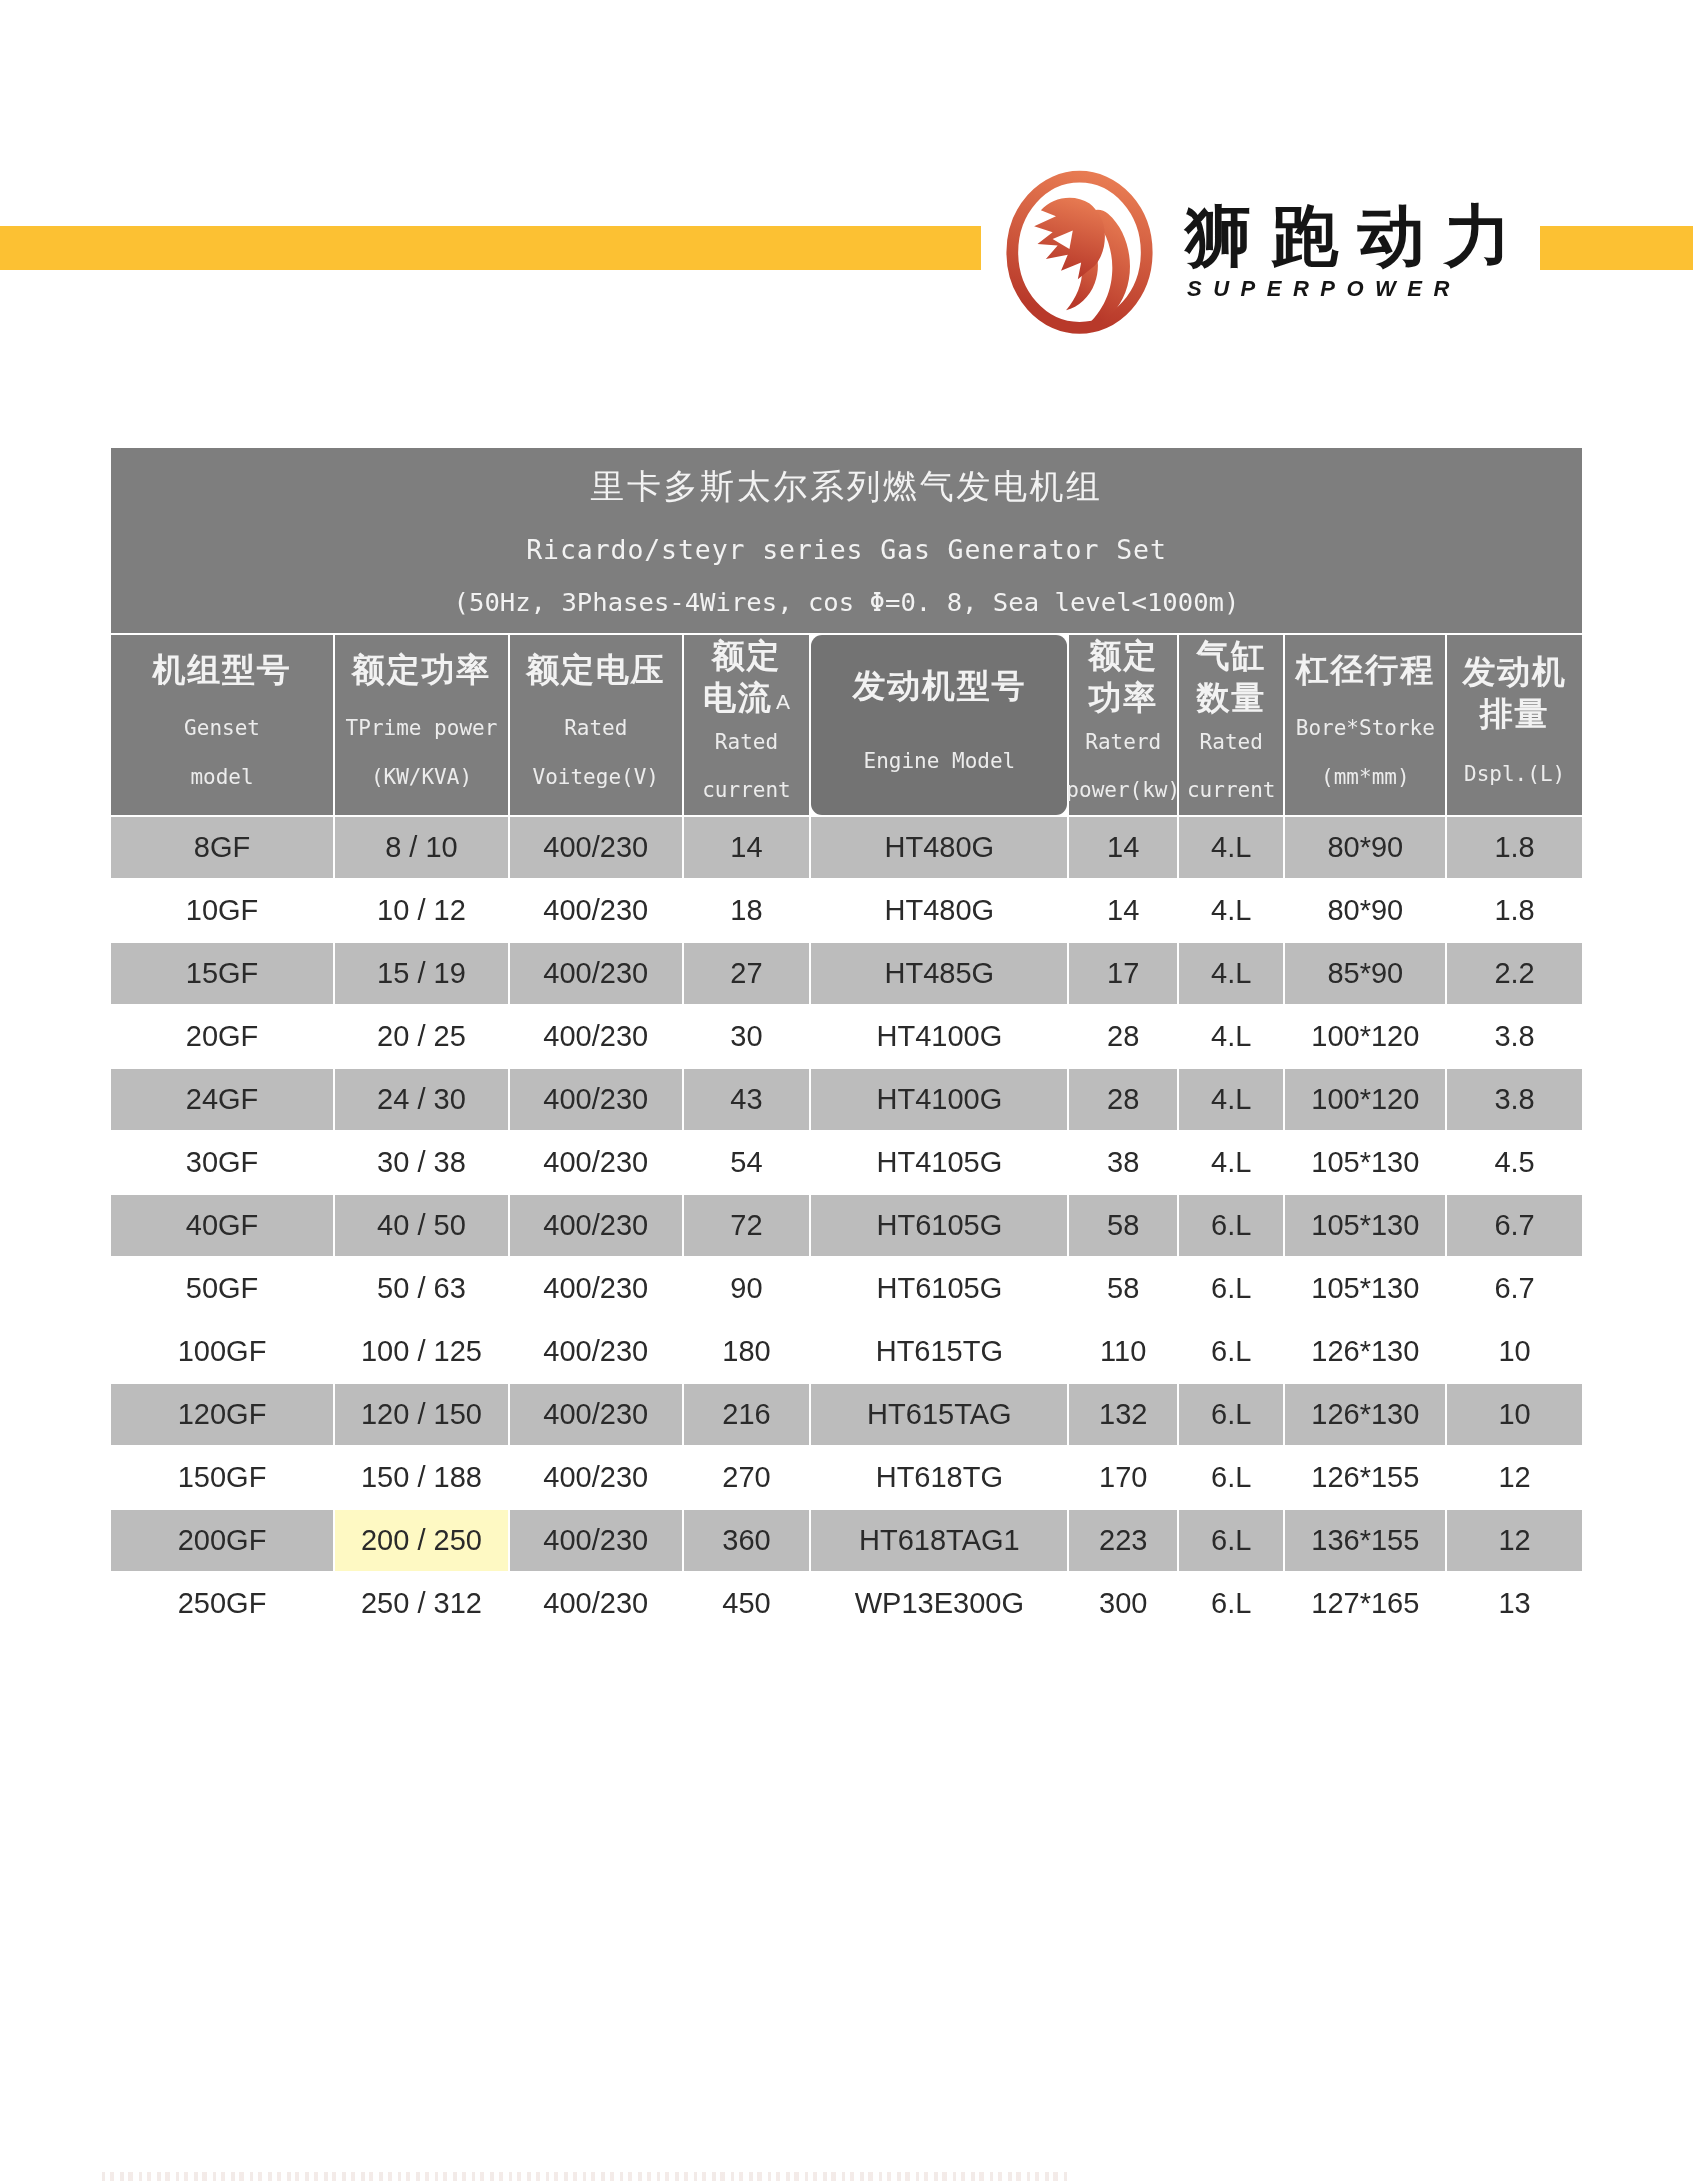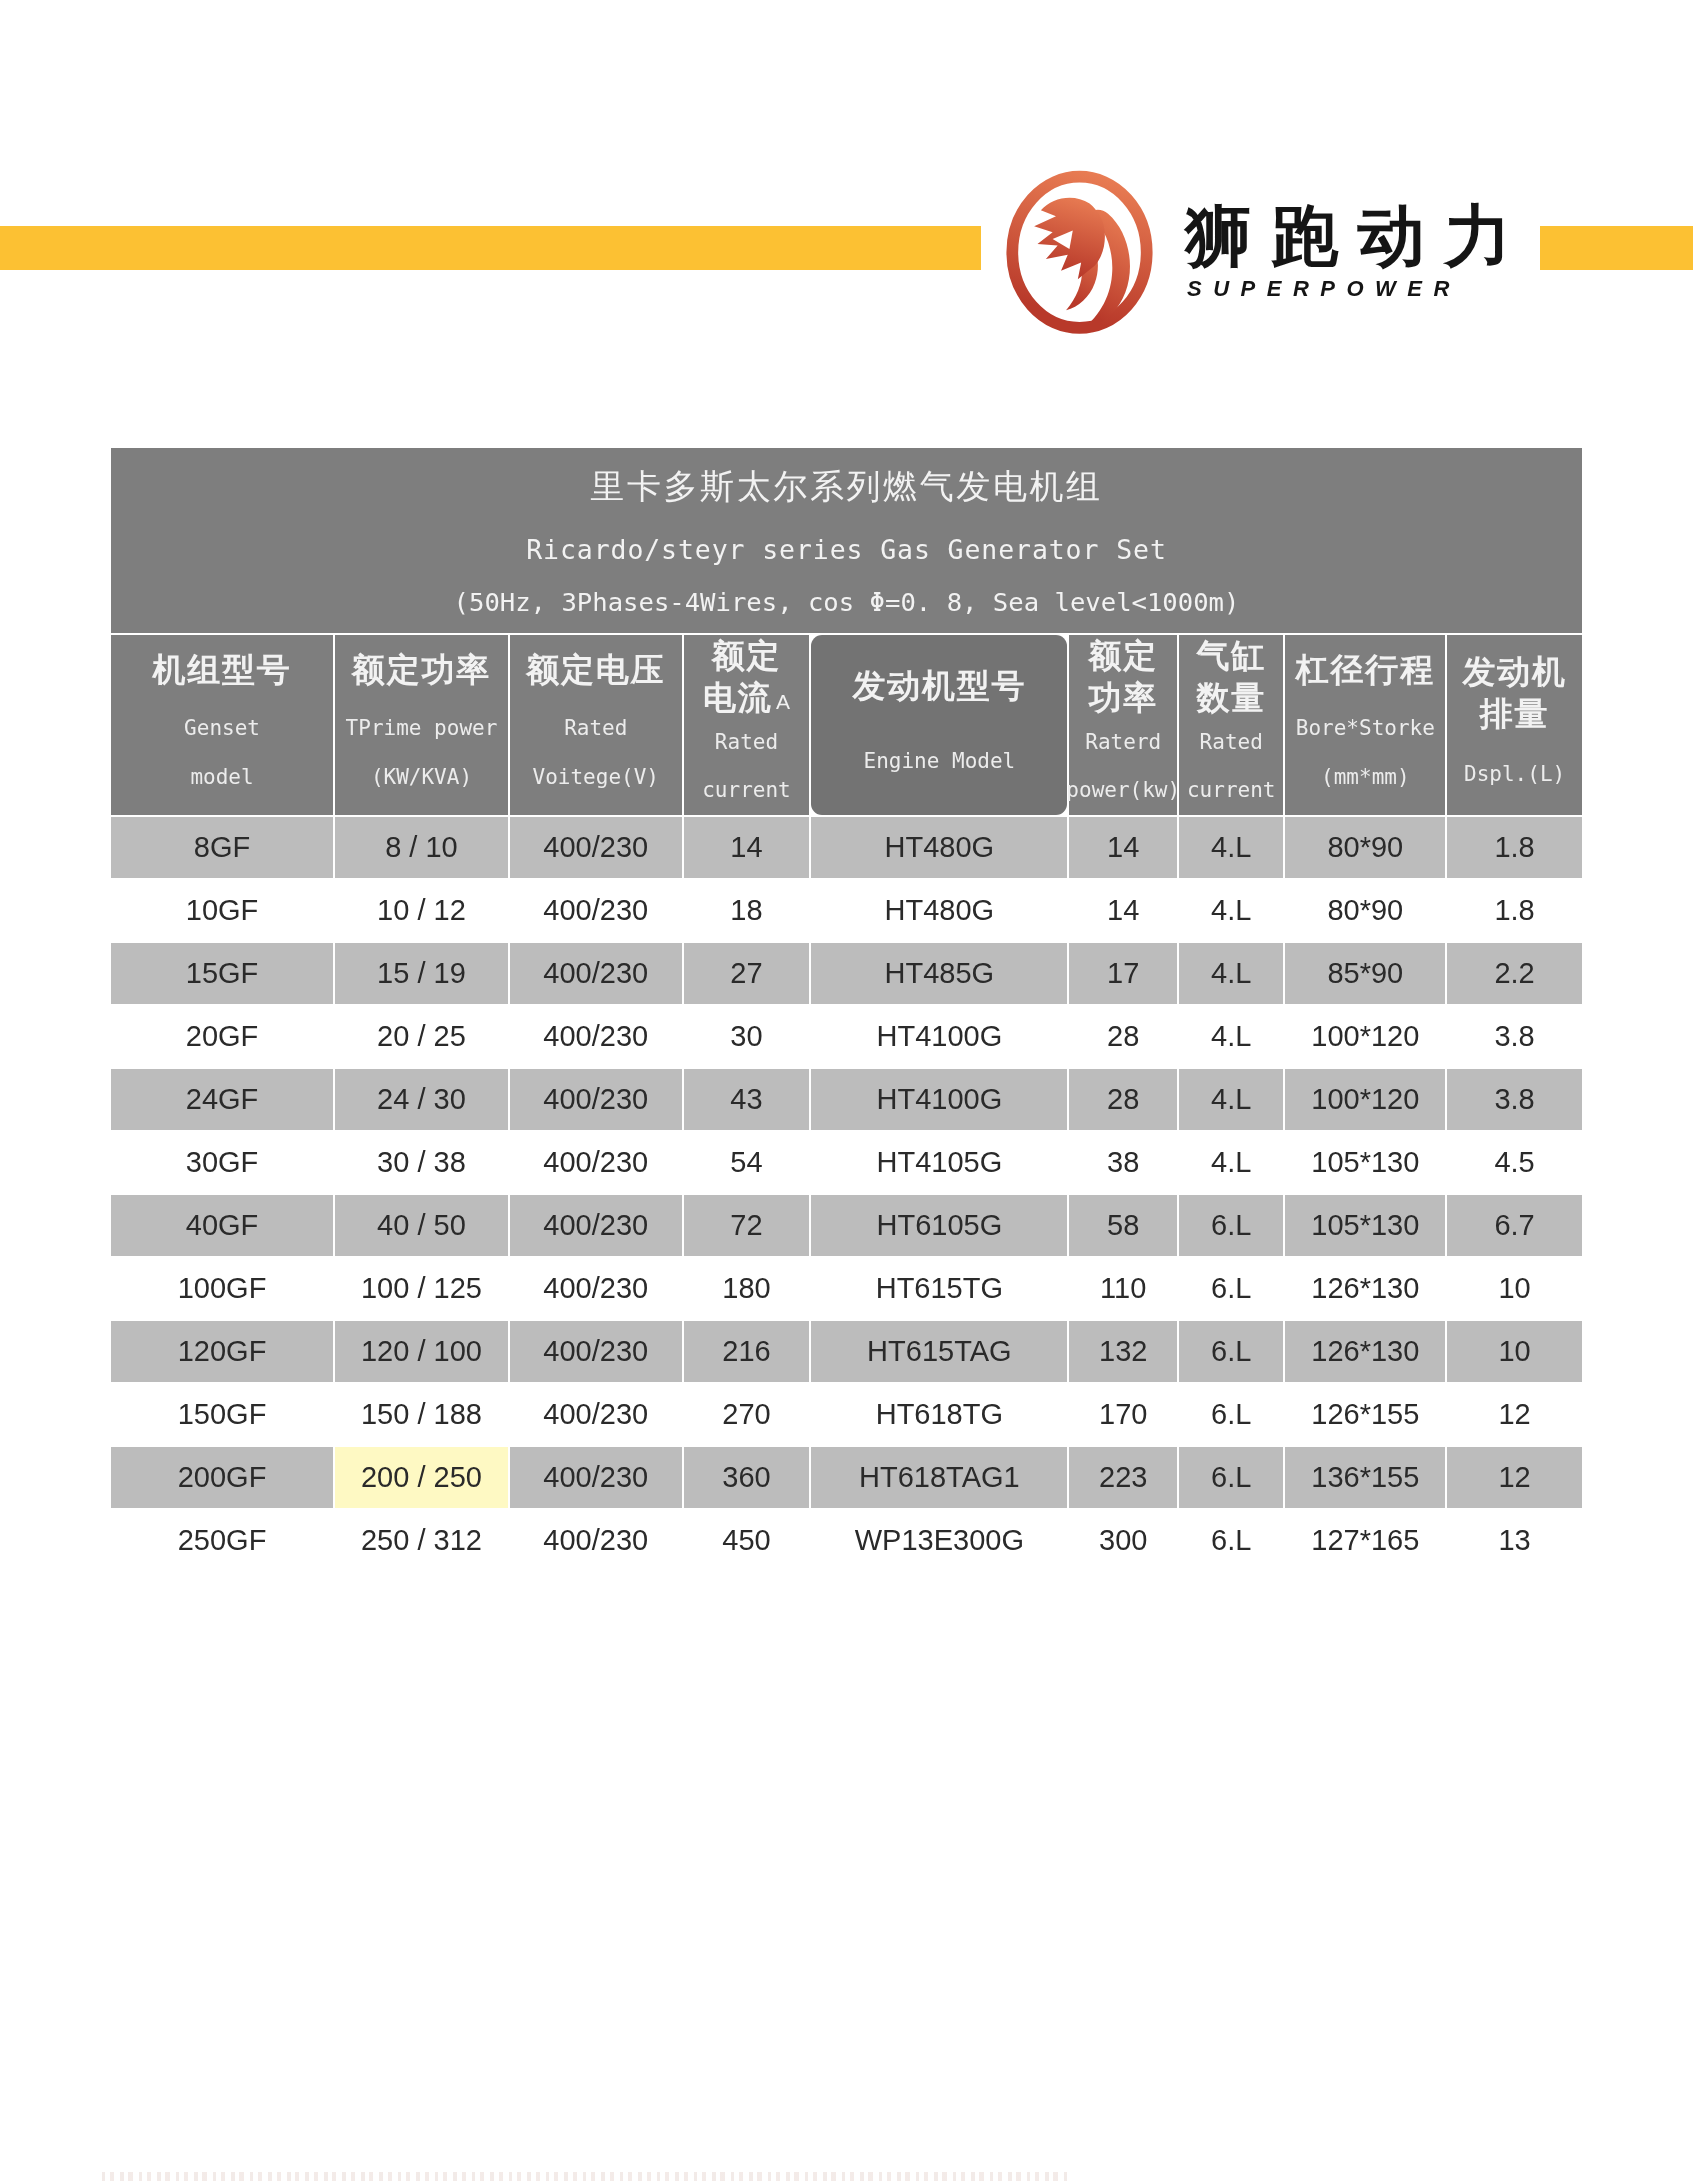--- a/index.html
+++ b/index.html
@@ -272,33 +272,44 @@
           <td style="background: rgb(188, 188, 188); color: rgb(42, 42, 42);">40 / 50</td>
           <td style="background: rgb(188, 188, 188); color: rgb(42, 42, 42);">400/230</td>
           <td style="background: rgb(188, 188, 188); color: rgb(42, 42, 42);">72</td>
           <td style="background: rgb(188, 188, 188); color: rgb(42, 42, 42);">HT6105G</td>
           <td style="background: rgb(188, 188, 188); color: rgb(42, 42, 42);">58</td>
           <td style="background: rgb(188, 188, 188); color: rgb(42, 42, 42);">6.L</td>
           <td style="background: rgb(188, 188, 188); color: rgb(42, 42, 42);">105*130</td>
           <td style="background: rgb(188, 188, 188); color: rgb(42, 42, 42);">6.7</td>
         </tr>
         <tr>
+          <td style="background: rgb(255, 255, 255); color: rgb(42, 42, 42);">50GF</td>
+          <td style="background: rgb(255, 255, 255); color: rgb(42, 42, 42);">50 / 63</td>
+          <td style="background: rgb(255, 255, 255); color: rgb(42, 42, 42);">400/230</td>
+          <td style="background: rgb(255, 255, 255); color: rgb(42, 42, 42);">90</td>
+          <td style="background: rgb(255, 255, 255); color: rgb(42, 42, 42);">HT6105G</td>
+          <td style="background: rgb(255, 255, 255); color: rgb(42, 42, 42);">58</td>
+          <td style="background: rgb(255, 255, 255); color: rgb(42, 42, 42);">6.L</td>
+          <td style="background: rgb(255, 255, 255); color: rgb(42, 42, 42);">105*130</td>
+          <td style="background: rgb(255, 255, 255); color: rgb(42, 42, 42);">6.7</td>
+        </tr>
+        <tr>
           <td style="background: rgb(255, 255, 255); color: rgb(42, 42, 42);">100GF</td>
           <td style="background: rgb(255, 255, 255); color: rgb(42, 42, 42);">100 / 125</td>
           <td style="background: rgb(255, 255, 255); color: rgb(42, 42, 42);">400/230</td>
           <td style="background: rgb(255, 255, 255); color: rgb(42, 42, 42);">180</td>
           <td style="background: rgb(255, 255, 255); color: rgb(42, 42, 42);">HT615TG</td>
           <td style="background: rgb(255, 255, 255); color: rgb(42, 42, 42);">110</td>
           <td style="background: rgb(255, 255, 255); color: rgb(42, 42, 42);">6.L</td>
           <td style="background: rgb(255, 255, 255); color: rgb(42, 42, 42);">126*130</td>
           <td style="background: rgb(255, 255, 255); color: rgb(42, 42, 42);">10</td>
         </tr>
         <tr>
           <td style="background: rgb(188, 188, 188); color: rgb(42, 42, 42);">120GF</td>
-          <td style="background: rgb(188, 188, 188); color: rgb(42, 42, 42);">120 / 100</td>
+          <td style="background: rgb(188, 188, 188); color: rgb(42, 42, 42);">120 / 150</td>
           <td style="background: rgb(188, 188, 188); color: rgb(42, 42, 42);">400/230</td>
           <td style="background: rgb(188, 188, 188); color: rgb(42, 42, 42);">216</td>
           <td style="background: rgb(188, 188, 188); color: rgb(42, 42, 42);">HT615TAG</td>
           <td style="background: rgb(188, 188, 188); color: rgb(42, 42, 42);">132</td>
           <td style="background: rgb(188, 188, 188); color: rgb(42, 42, 42);">6.L</td>
           <td style="background: rgb(188, 188, 188); color: rgb(42, 42, 42);">126*130</td>
           <td style="background: rgb(188, 188, 188); color: rgb(42, 42, 42);">10</td>
         </tr>
         <tr>
           <td style="background: rgb(255, 255, 255); color: rgb(42, 42, 42);">150GF</td>

